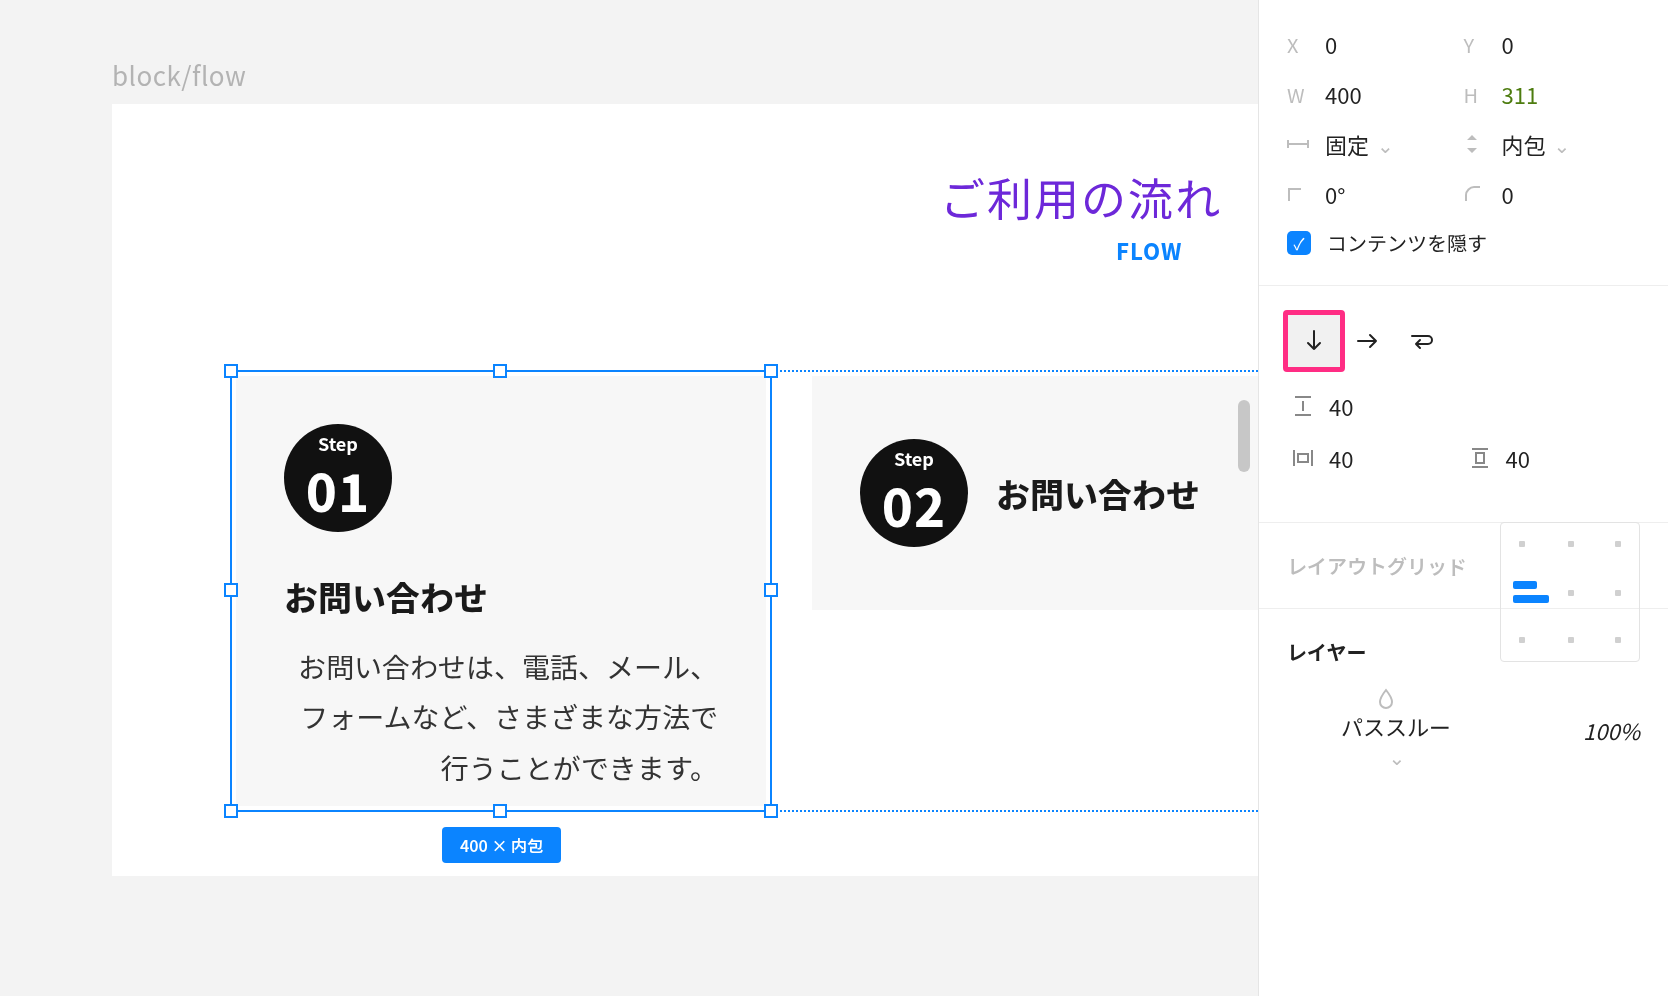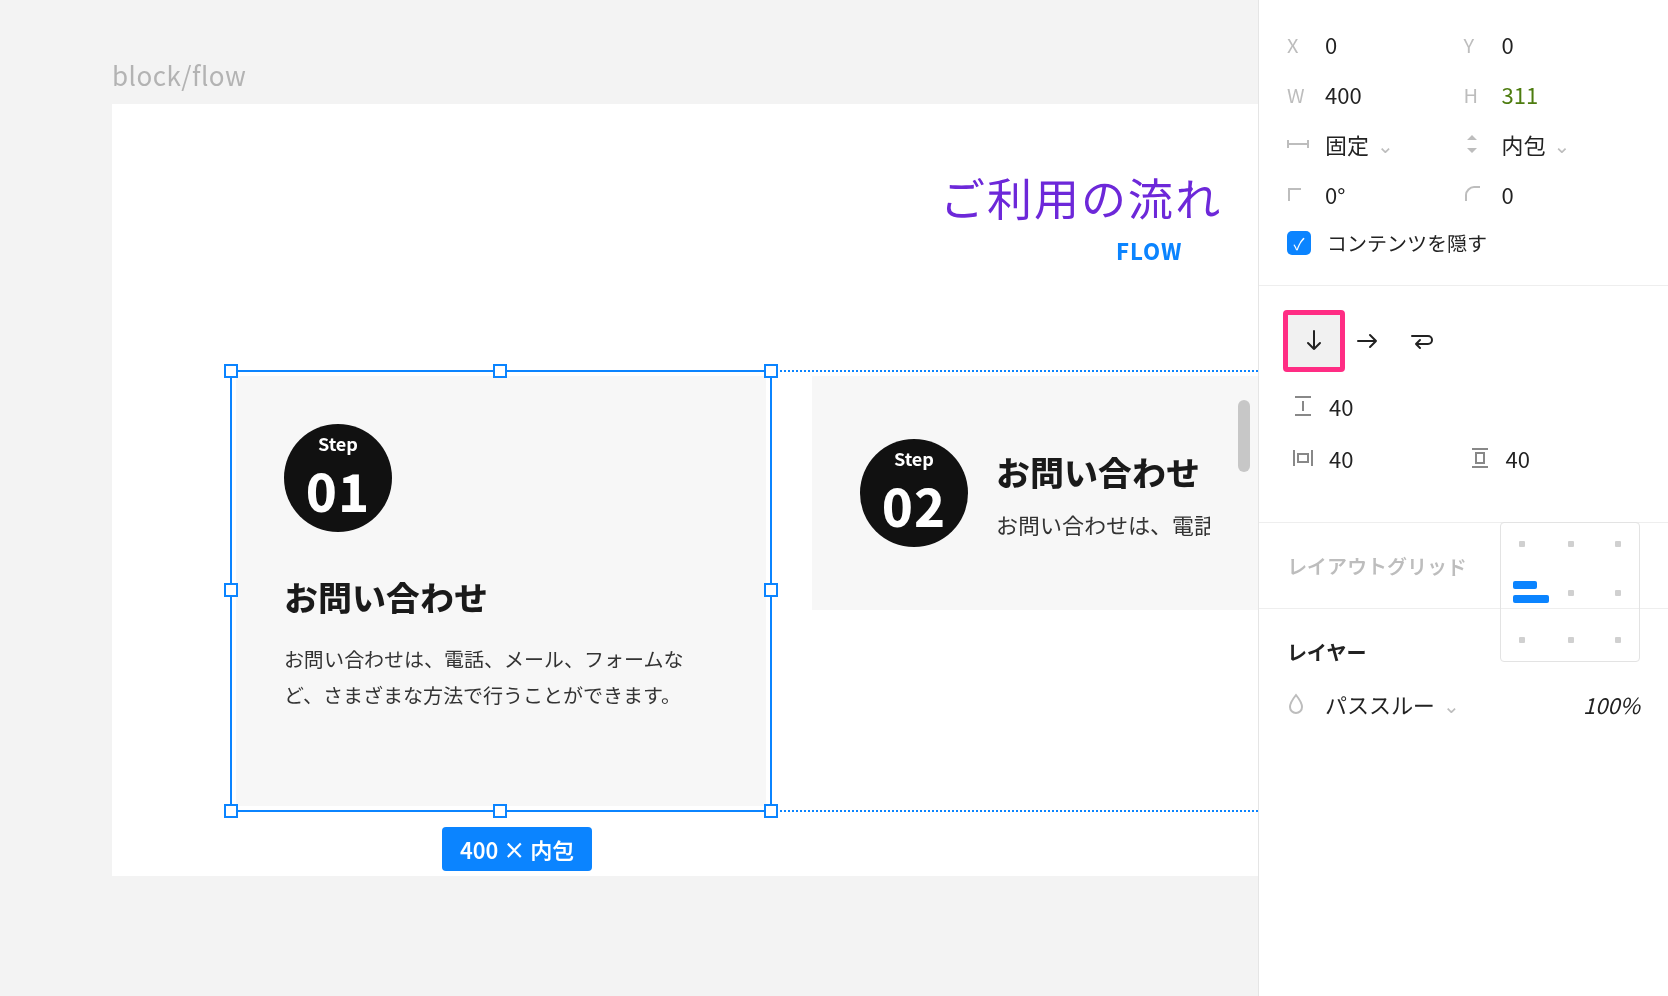--- a/index.html
+++ b/index.html
@@ -11,40 +11,40 @@
   #ab-subtitle { position: absolute; left: 1004px; top: 130px; font-size: 22px; font-weight: 800; color: #0b84ff; letter-spacing: 1px; }
 
   .card { position: absolute; background: #f7f7f7; padding: 48px; }
   #card1 { left: 124px; top: 272px; width: 530px; height: 430px; }
   #card2 { left: 700px; top: 272px; width: 446px; height: 234px; display:flex; align-items:center; }
 
   .badge { width: 108px; height: 108px; border-radius: 50%; background: #111; color: #fff; display: flex; flex-direction: column; align-items: center; justify-content: center; }
   .badge .step { font-size: 18px; font-weight: 700; margin-bottom: -4px; }
   .badge .num { font-size: 52px; font-weight: 800; letter-spacing: 1px; }
   .card1-title { margin-top: 40px; font-size: 34px; font-weight: 800; color: #1a1a1a; }
-  .card1-desc { margin-top: 20px; font-size: 20px; line-height: 1.8; color: #333; }
+  .card1-desc { margin-top: 20px; font-size: 28px; line-height: 1.8; color: #333; text-align: right; }
   #card2 .badge { margin-right: 28px; flex-shrink:0; }
   #card2 .c2txt { flex:1; overflow:hidden; }
   #card2 .c2title { font-size: 34px; font-weight: 800; color: #1a1a1a; white-space: nowrap; }
   #card2 .c2desc { margin-top: 12px; font-size: 22px; color: #333; white-space: nowrap; }
 
   
   #sel { position: absolute; left: 118px; top: 266px; width: 542px; height: 442px; border: 2px solid #0b84ff; pointer-events: none; }
   .handle { position: absolute; width: 14px; height: 14px; background: #fff; border: 2px solid #0b84ff; }
   .h-tl { left: -8px; top: -8px; } .h-tr { right: -8px; top: -8px; }
   .h-bl { left: -8px; bottom: -8px; } .h-br { right: -8px; bottom: -8px; }
   .h-tm { left: 50%; top: -8px; margin-left: -8px; }
   .h-bm { left: 50%; bottom: -8px; margin-left: -8px; }
   .h-ml { left: -8px; top: 50%; margin-top: -8px; }
   .h-mr { right: -8px; top: 50%; margin-top: -8px; }
 
   
   #dash-ext { position: absolute; left: 660px; top: 266px; width: 486px; height: 442px; border-top: 2px dotted #0b84ff; border-bottom: 2px dotted #0b84ff; pointer-events:none; }
 
-  #size-badge { position: absolute; left: 330px; top: 723px; background: #0b84ff; color: #fff; font-size: 22px; font-weight: 600; padding: 6px 18px; border-radius: 4px; }
+  #size-badge { position: absolute; left: 330px; top: 723px; background: #0b84ff; color: #fff; font-size: 16px; font-weight: 600; padding: 6px 18px; border-radius: 4px; }
 
   #scroll-thumb { position: absolute; right: 8px; top: 296px; width: 12px; height: 72px; background: #c7c7c7; border-radius: 6px; }
 
   
   #panel { position: absolute; right: 0; top: 0; width: 410px; height: 996px; background: #fff; border-left: 1px solid #e5e5e5; font-size: 20px; color: #222; }
   .sect { border-bottom: 1px solid #eee; padding: 28px 28px 28px 28px; }
   .prow { display: flex; align-items: center; margin-bottom: 18px; }
   .prow:last-child { margin-bottom: 0; }
   .pcell { display: flex; align-items: center; width: 50%; }
   .plabel { width: 32px; color: #bdbdbd; font-size: 20px; display:flex; align-items:center; }
@@ -92,21 +92,20 @@
       <div class="card1-desc">お問い合わせは、電話、メール、フォームなど、さまざまな方法で行うことができます。</div>
     </div>
 
     <div id="card2" class="card">
       <div class="badge">
         <div class="step">Step</div>
         <div class="num">02</div>
       </div>
       <div class="c2txt">
         <div class="c2title">お問い合わせ</div>
-        <div class="c2desc">お問い合わせは、電話</div>
       </div>
     </div>
 
     <div id="dash-ext"></div>
 
     <div id="sel">
       <div class="handle h-tl"></div>
       <div class="handle h-tm"></div>
       <div class="handle h-tr"></div>
       <div class="handle h-ml"></div>
@@ -254,21 +253,21 @@
     <div class="abar" style="left:12px; top:72px; width:36px;"></div>
   </div>
 
   <div class="sect" id="sect-grid">
     <div class="title">レイアウトグリッド</div>
   </div>
 
   <div class="sect" id="sect-layer">
     <div class="title">レイヤー</div>
     <div class="prow">
-      <div class="pcell" style="width:60%;">
+      <div class="pcell" style="width:60%;flex-direction:column;">
         <span class="plabel">
           <svg width="18" height="22" viewBox="0 0 18 22">
               <path d="M9 2c4 5 6 8 6 12a6 6 0 0 1-12 0c0-4 2-7 6-12z" stroke="#bdbdbd" stroke-width="2" fill="none"></path>
             </svg>
         </span>
         <span class="pval">パススルー</span>
         <span class="chevsm">⌄</span>
       </div>
       <div class="pcell" style="width:40%; justify-content:flex-end;font-style:italic;">
         <span class="pval">100%</span>

